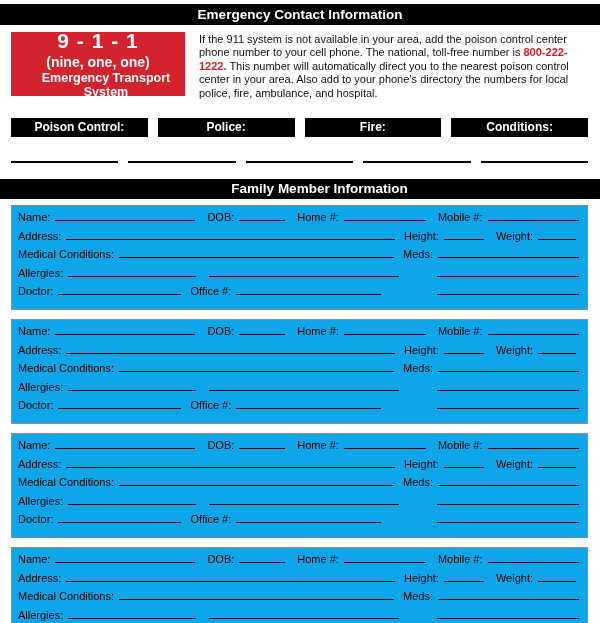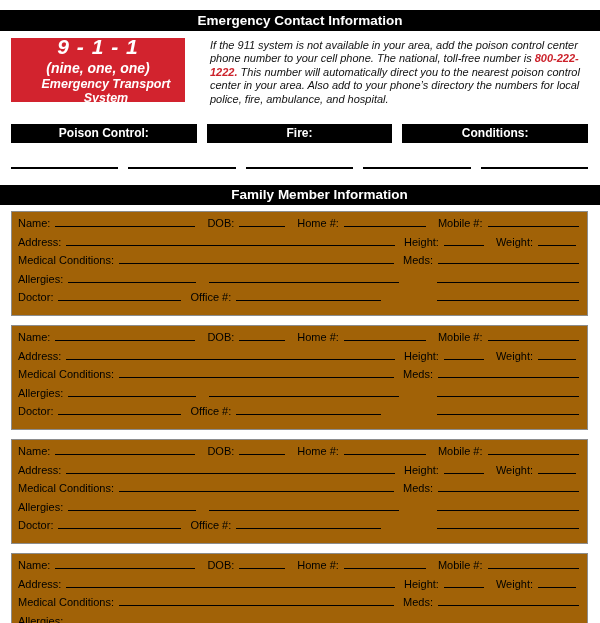--- a/index.html
+++ b/index.html
@@ -12,28 +12,27 @@
   }
   .black-bar {
     background: #000;
     color: #fff;
     font-weight: bold;
     text-align: center;
     height: 21px;
     line-height: 21px;
     font-size: 13.5px;
   }
-  .top-bar { margin-top: 10px; }
+  .top-bar { margin-top: 4px; }
   .family-bar { margin-top: 16px; height: 20px; line-height: 20px; padding-left: 39px; }
 
   .intro-row {
     display: flex;
     margin: 7px 10px 0 11px;
-    gap: 25px;
-    font-style: italic;
+    gap: 14px;
   }
   .red-box {
     width: 174px;
     min-width: 174px;
     height: 64px;
     background: #d2232e;
     color: #fff;
     text-align: center;
     display: flex;
     flex-direction: column;
@@ -76,21 +75,21 @@
     flex: 1;
     height: 2px;
     border-bottom: 2px solid #000;
   }
 
   .members { margin: 6px 12px 0 11px; }
   .member-block {
     border: 1px solid #8c8c8c;
     padding: 5px 8px 5px 6px;
     margin-bottom: 9px;
-    background: #a16207;
+    background: #0ea5e9;
   }
   .frow {
     display: flex;
     align-items: baseline;
     height: 18.6px;
     font-size: 11px;
     white-space: nowrap;
   }
   .lbl { margin-right: 5px; }
   .ln {
@@ -127,20 +126,21 @@
   <div class="red-box" style="background: rgb(210, 35, 46);">
     <div class="nine11">9 - 1 - 1</div>
     <div class="pronounce">(nine, one, one)</div>
     <div class="transport">Emergency Transport System</div>
   </div>
   <div class="intro-text"><span>If the 911 system is not available in your area, add the poison control center phone number to your cell phone. The national, toll-free number is </span><span class="phone" style="color: rgb(204, 34, 43);">800-222-1222.</span><span> This number will automatically direct you to the nearest poison control center in your area. Also add to your phone’s directory the numbers for local police, fire, ambulance, and hospital.</span></div>
 </div>
 
 <div class="contacts-row">
   <div class="contact-label">Poison Control:</div>
+  <div class="contact-label">Police:</div>
   <div class="contact-label">Fire:</div>
   <div class="contact-label">Conditions:</div>
 </div>
 
 <div class="contact-lines">
   <div class="contact-line"></div>
   <div class="contact-line"></div>
   <div class="contact-line"></div>
   <div class="contact-line"></div>
   <div class="contact-line"></div>

